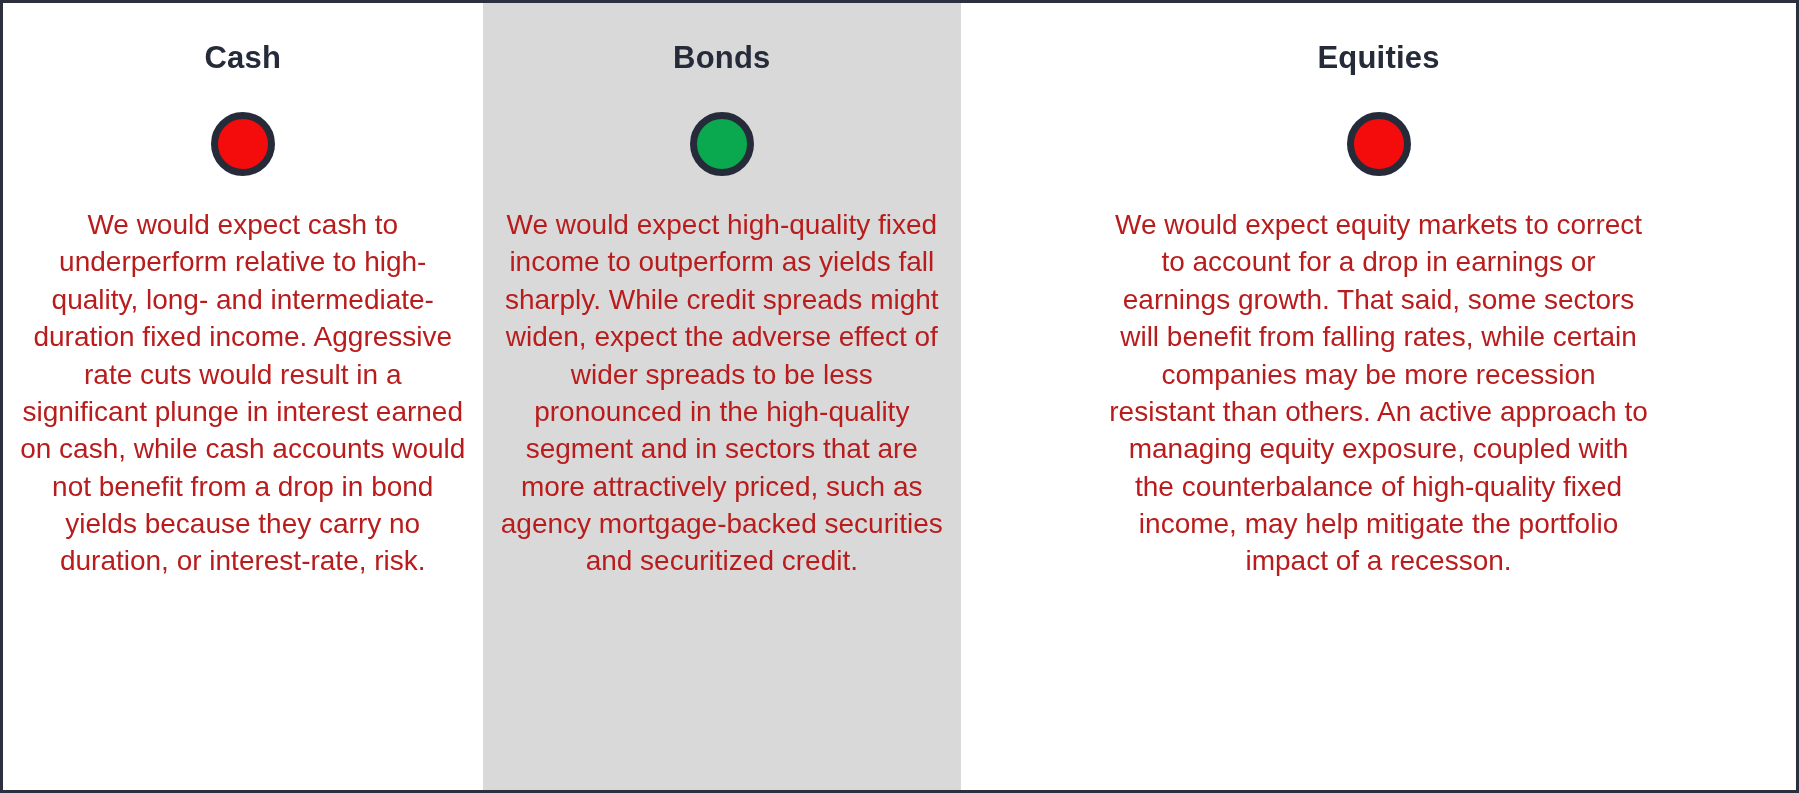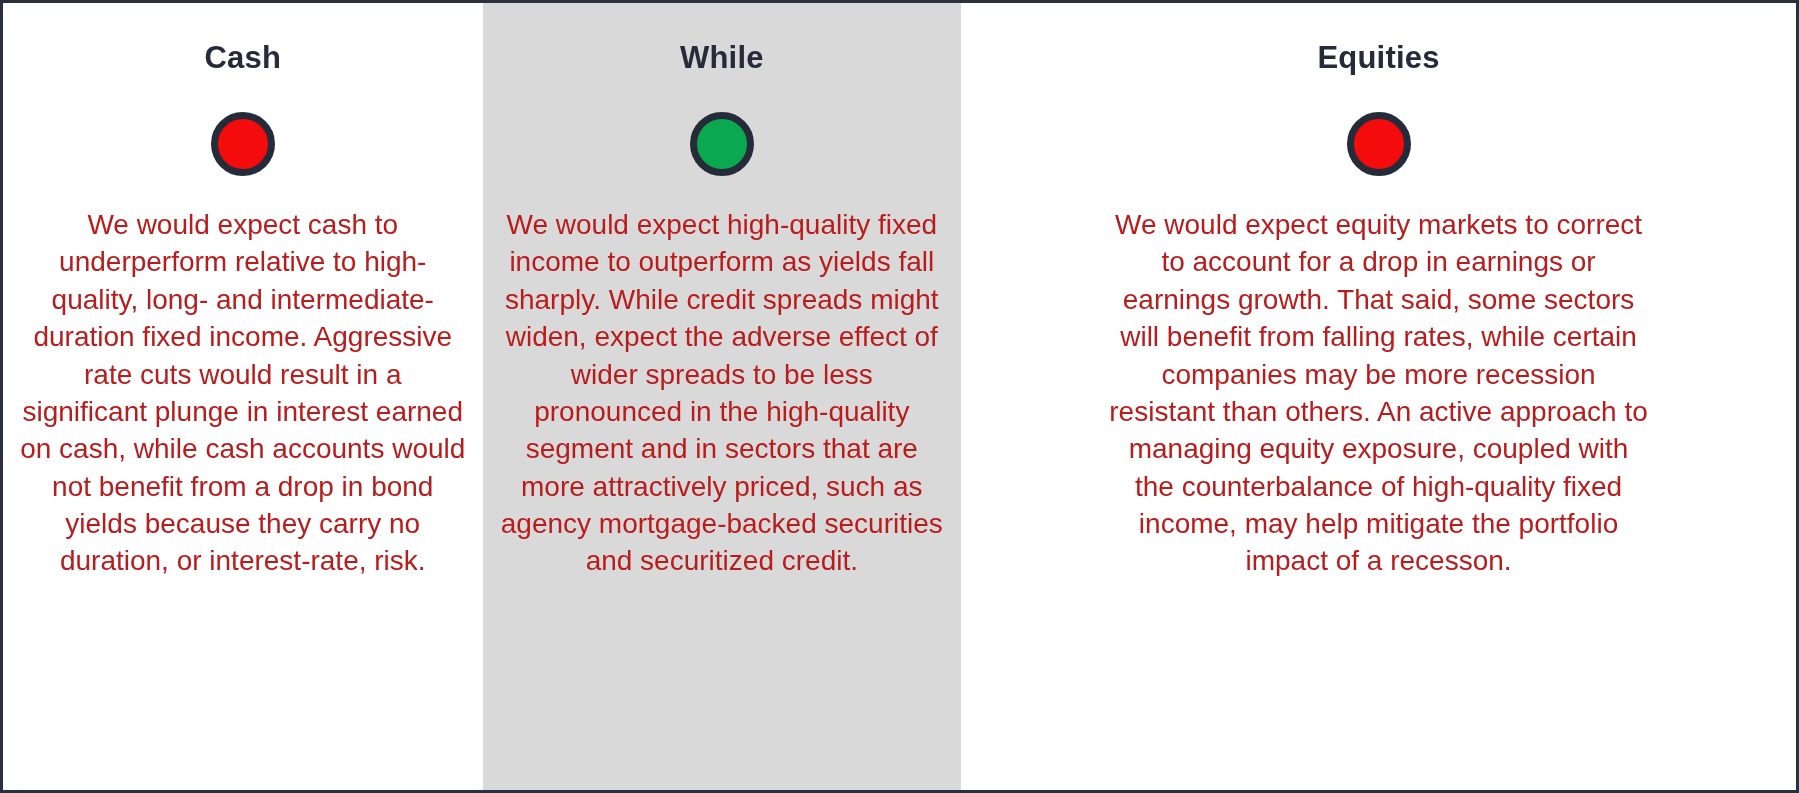--- a/index.html
+++ b/index.html
@@ -90,21 +90,21 @@
 
     <div class="column col-cash" style="background: rgb(255, 255, 255);">
       <div class="col-title">Cash</div>
       <div class="signal-wrap">
         <div class="signal" style="background: rgb(244, 11, 11); border-color: rgb(38, 43, 58);"></div>
       </div>
       <div class="col-body">We would expect cash to underperform relative to high-quality, long- and intermediate-duration fixed income. Aggressive rate cuts would result in a significant plunge in interest earned on cash, while cash accounts would not benefit from a drop in bond yields because they carry no duration, or interest-rate, risk.</div>
     </div>
 
     <div class="column col-bonds" style="background: rgb(217, 217, 217);">
-      <div class="col-title">While</div>
+      <div class="col-title">Bonds</div>
       <div class="signal-wrap">
         <div class="signal" style="background: rgb(10, 168, 79); border-color: rgb(38, 43, 58);"></div>
       </div>
       <div class="col-body">We would expect high-quality fixed income to outperform as yields fall sharply. While credit spreads might widen, expect the adverse effect of wider spreads to be less pronounced in the high-quality segment and in sectors that are more attractively priced, such as agency mortgage-backed securities and securitized credit.</div>
     </div>
 
     <div class="column col-equities" style="background: rgb(255, 255, 255);">
       <div class="col-title">Equities</div>
       <div class="signal-wrap">
         <div class="signal" style="background: rgb(244, 11, 11); border-color: rgb(38, 43, 58);"></div>

